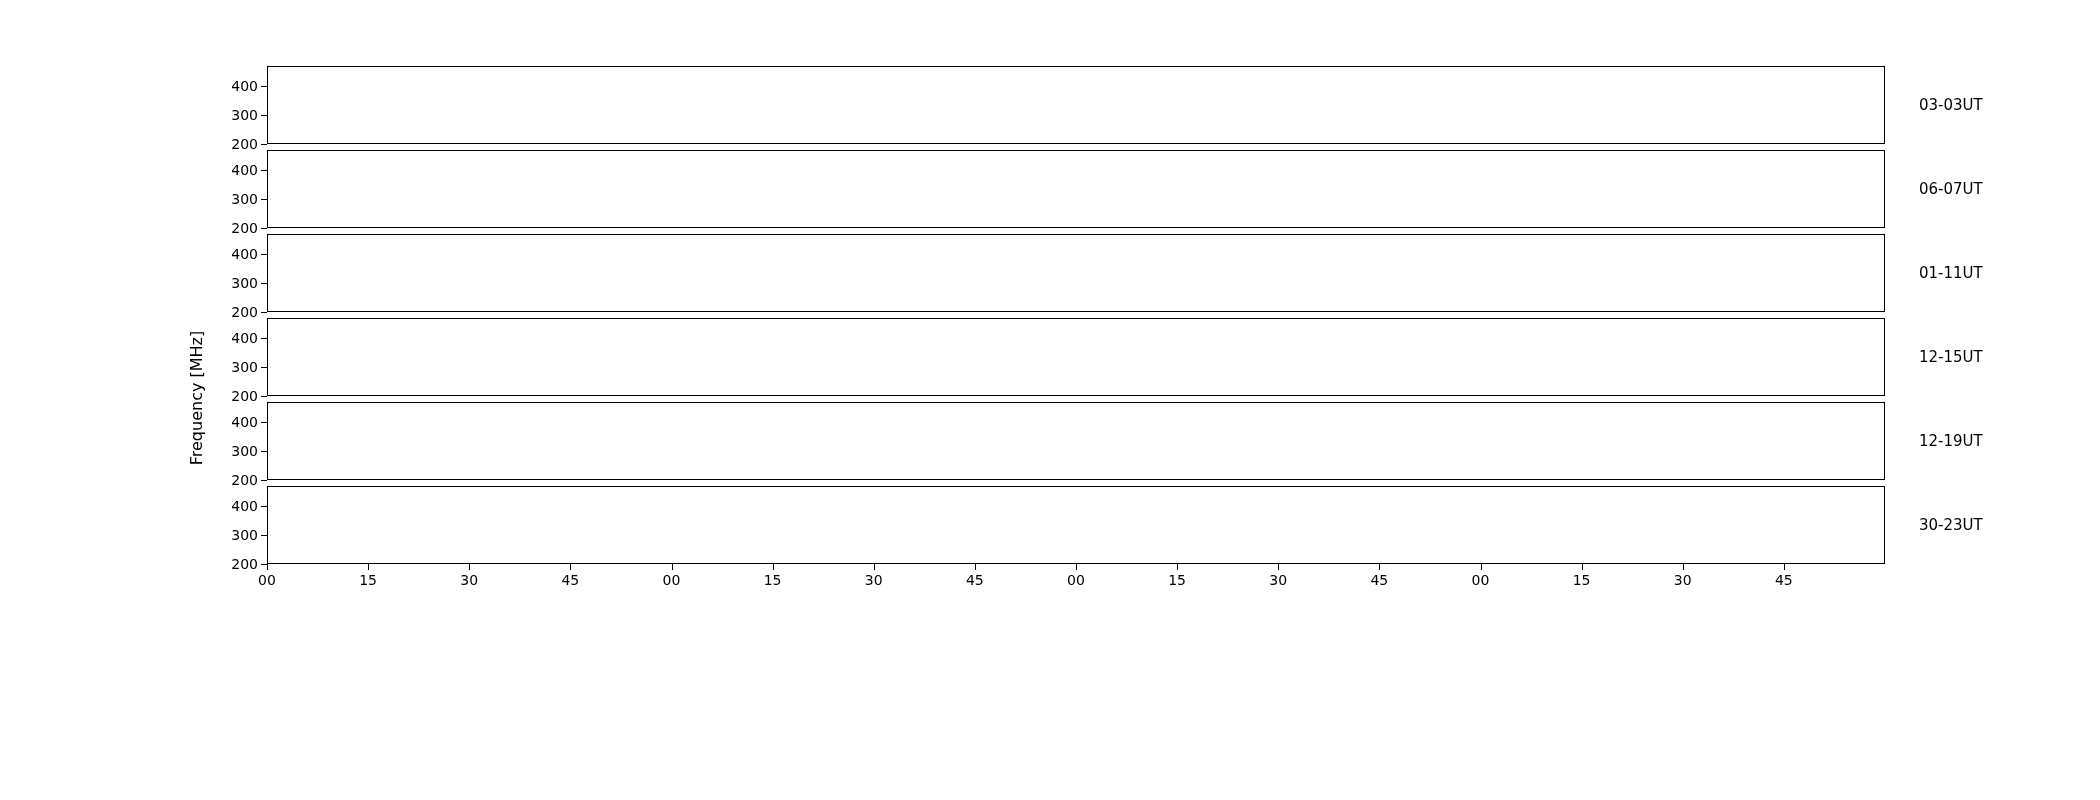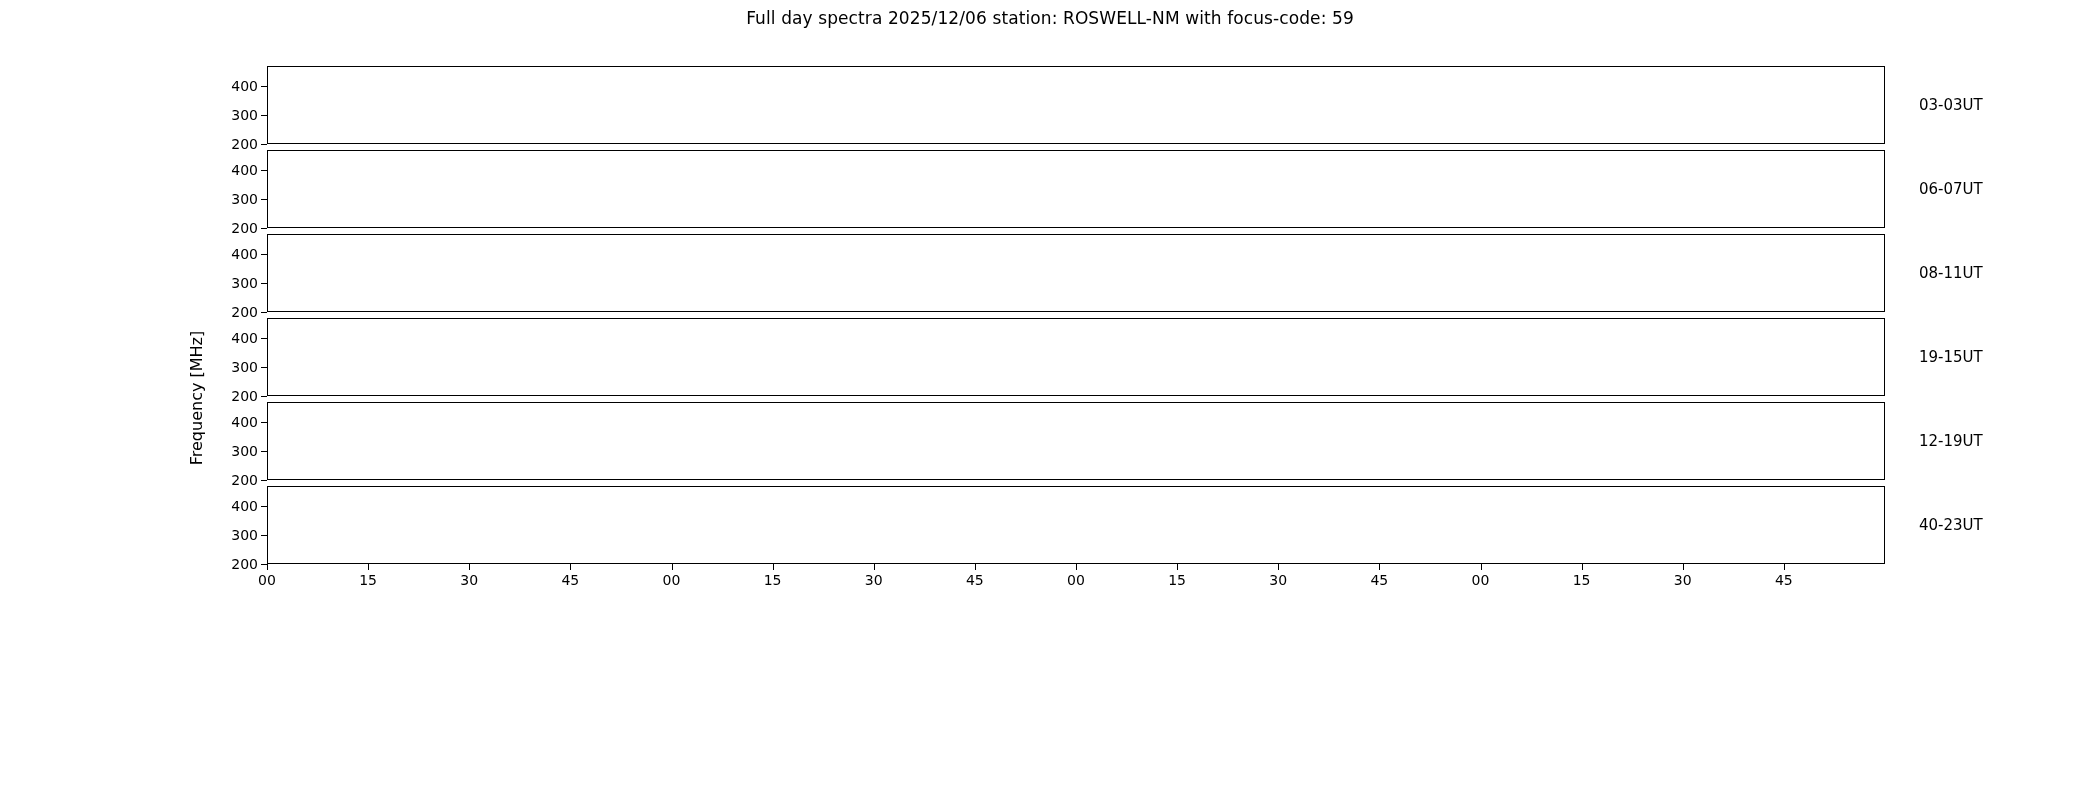--- a/index.html
+++ b/index.html
@@ -108,21 +108,20 @@
   .rowlabel{
     position:absolute;left:calc(100% + 34px);top:50%;
     transform:translateY(-50%);font-size:15px;color:#000;white-space:nowrap;
   }
 </style>
 </head>
 <body>
 
 <div id="fig">
 
-  <div id="title">Full day spectra 2025/12/06 station: ROSWELL-NM with focus-code: 59</div>
   <div id="ylabel">Frequency [MHz]</div>
 
   <div id="rows-host">
       <div class="row" style="left: 267px; top: 66px; width: 1618px; height: 78px;">
         <div class="panels">
           <div class="panel">
             <div class="spec">
               <div class="base"></div>
               <div class="lines"></div>
               <div class="vtex"></div>
@@ -383,21 +382,21 @@
             <div class="ytick-in" style="right: 0px; top: 20.2222px;"></div>
           </div>
         </div>
         <div class="rowbox"></div>
         <div class="ytick" style="top: 78px;"></div>
         <div class="ylab" style="top: 78px;">200</div>
         <div class="ytick" style="top: 49.1111px;"></div>
         <div class="ylab" style="top: 49.1111px;">300</div>
         <div class="ytick" style="top: 20.2222px;"></div>
         <div class="ylab" style="top: 20.2222px;">400</div>
-        <div class="rowlabel">08-11UT</div>
+        <div class="rowlabel">01-11UT</div>
       </div>
       <div class="row" style="left: 267px; top: 318px; width: 1618px; height: 78px;">
         <div class="panels">
           <div class="panel empty">
             <div class="ytick-in" style="right: 0px; top: 49.1111px;"></div>
             <div class="ytick-in" style="right: 0px; top: 20.2222px;"></div>
           </div>
           <div class="panel empty">
             <div class="ytick-in" style="right: 0px; top: 49.1111px;"></div>
             <div class="ytick-in" style="right: 0px; top: 20.2222px;"></div>
@@ -599,21 +598,21 @@
             <div class="ytick-in" style="right: 0px; top: 20.2222px;"></div>
           </div>
         </div>
         <div class="rowbox"></div>
         <div class="ytick" style="top: 78px;"></div>
         <div class="ylab" style="top: 78px;">200</div>
         <div class="ytick" style="top: 49.1111px;"></div>
         <div class="ylab" style="top: 49.1111px;">300</div>
         <div class="ytick" style="top: 20.2222px;"></div>
         <div class="ylab" style="top: 20.2222px;">400</div>
-        <div class="rowlabel">19-15UT</div>
+        <div class="rowlabel">12-15UT</div>
       </div>
       <div class="row" style="left: 267px; top: 402px; width: 1618px; height: 78px;">
         <div class="panels">
           <div class="panel">
             <div class="spec">
               <div class="base"></div>
               <div class="lines"></div>
               <div class="vtex"></div>
               <div class="streak soft" style="top: 33.5536px; left: 77.9034%; width: 54.2994%;"></div>
               <div class="streak" style="top: 40.2846px; left: 23.7672%; width: 32.2268%;"></div>
@@ -1109,21 +1108,21 @@
             <div class="ytick-in" style="right: 0px; top: 20.2222px;"></div>
           </div>
         </div>
         <div class="rowbox"></div>
         <div class="ytick" style="top: 78px;"></div>
         <div class="ylab" style="top: 78px;">200</div>
         <div class="ytick" style="top: 49.1111px;"></div>
         <div class="ylab" style="top: 49.1111px;">300</div>
         <div class="ytick" style="top: 20.2222px;"></div>
         <div class="ylab" style="top: 20.2222px;">400</div>
-        <div class="rowlabel">40-23UT</div>
+        <div class="rowlabel">30-23UT</div>
         <div class="xtick" style="left: 0%;"></div>
         <div class="xlab" style="left: 0%;">00</div>
         <div class="xtick" style="left: 6.25%;"></div>
         <div class="xlab" style="left: 6.25%;">15</div>
         <div class="xtick" style="left: 12.5%;"></div>
         <div class="xlab" style="left: 12.5%;">30</div>
         <div class="xtick" style="left: 18.75%;"></div>
         <div class="xlab" style="left: 18.75%;">45</div>
         <div class="xtick" style="left: 25%;"></div>
         <div class="xlab" style="left: 25%;">00</div>

